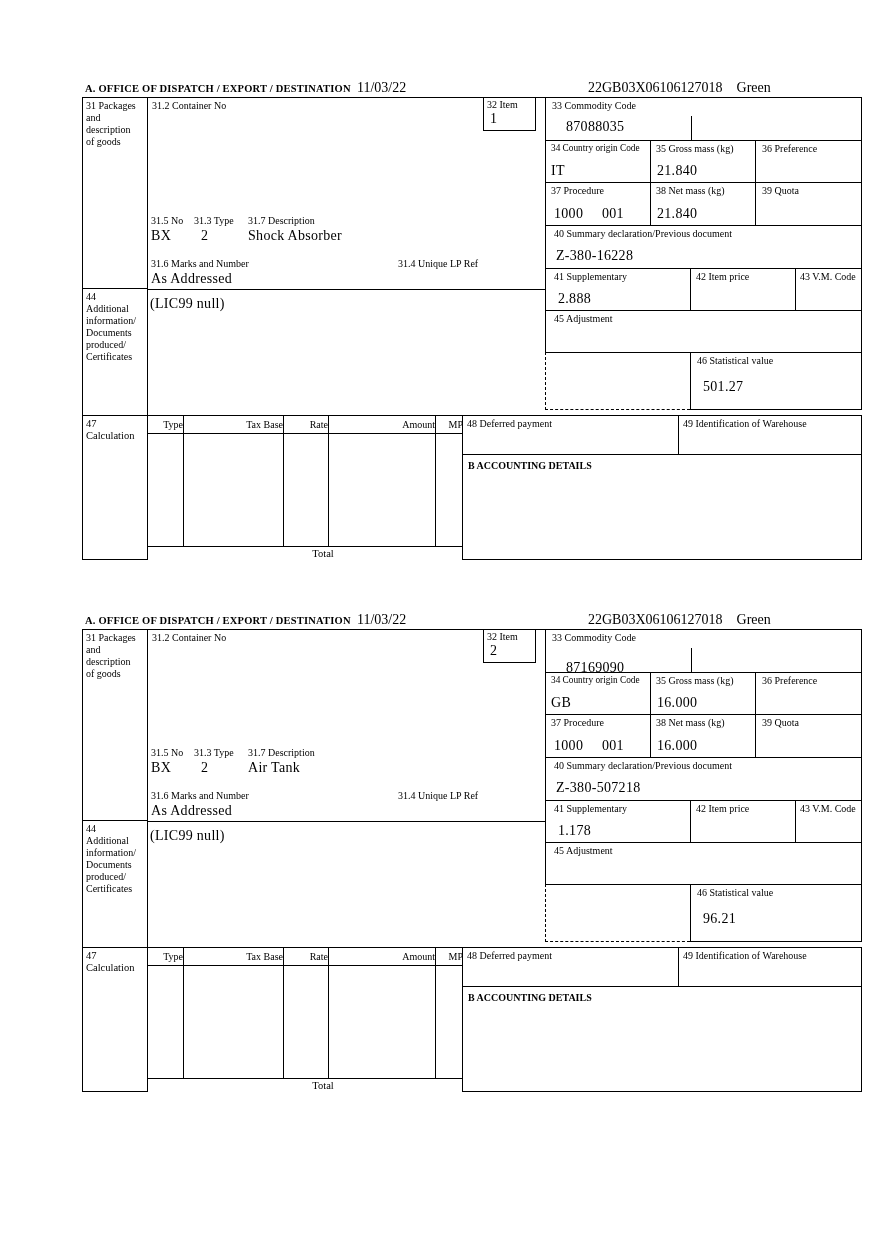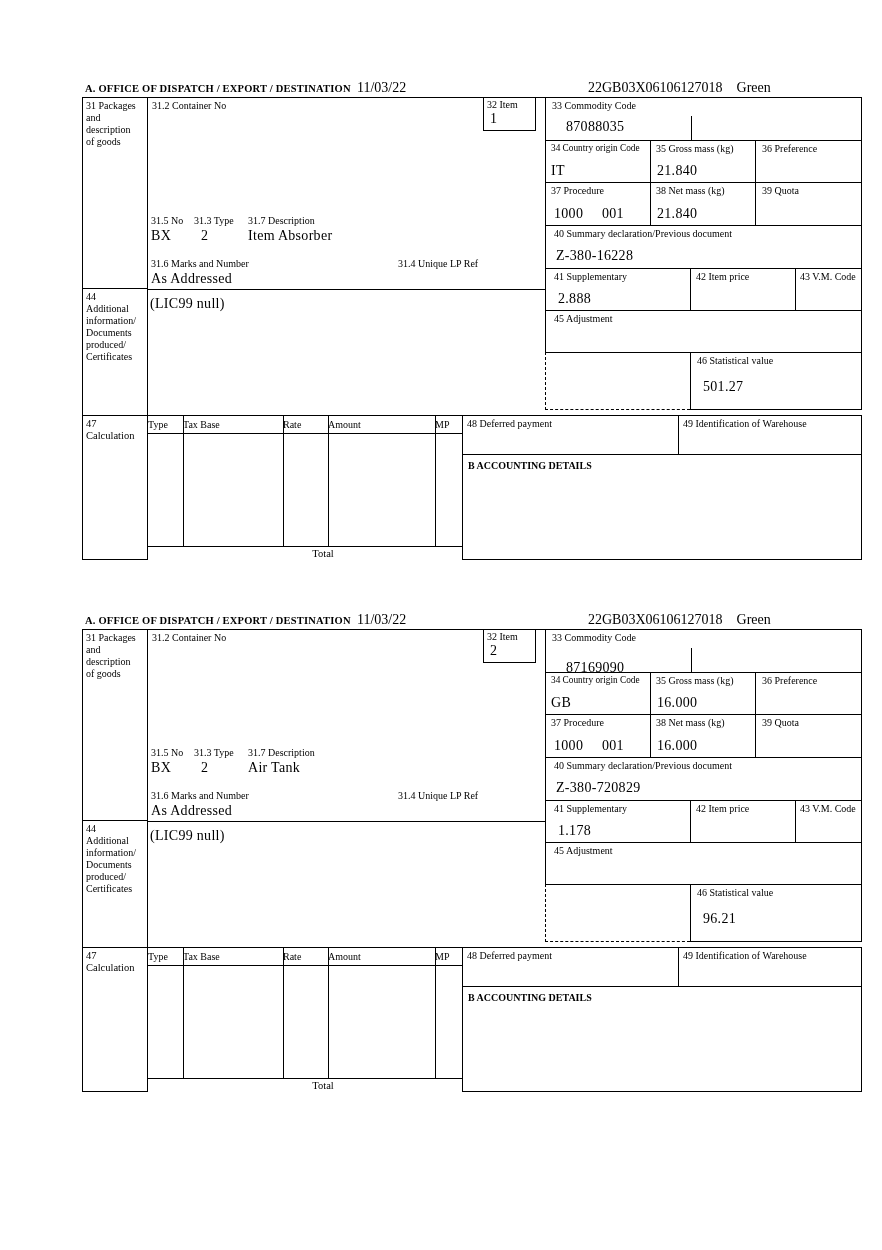--- a/index.html
+++ b/index.html
@@ -25,21 +25,21 @@
   .vl { position:absolute; font-size:14px; line-height:15px; letter-spacing:.3px; white-space:nowrap; }
   .llines { position:absolute; top:2px; left:3px; font-size:10px; line-height:12px; }
 
   .hdr { position:absolute; top:0; left:0; width:100%; height:16px; }
   .hdr .office { position:absolute; left:3px; top:3px; font-weight:bold; font-size:10.5px; letter-spacing:.2px; white-space:nowrap; }
   .hdr .date { position:absolute; left:275px; top:0; font-size:14px; }
   .hdr .mrn { position:absolute; left:506px; top:0; font-size:14px; white-space:nowrap; }
   .hdr .status { margin-left:14px; }
 
   .colline { position:absolute; width:0; border-left:1px solid #000; }
-  .th { position:absolute; top:0; height:17px; font-size:10px; line-height:17px; text-align:left; }
+  .th { position:absolute; top:0; height:17px; font-size:10px; line-height:17px; text-align:right; }
 </style>
 </head>
 <body>
 
 <div class="sheet">
 <section class="decl" style="top: 80px;">
 
   <div class="hdr">
     <span class="office">A.  OFFICE OF DISPATCH / EXPORT / DESTINATION</span>
     <span class="date">11/03/22</span>
@@ -75,21 +75,21 @@
     <span class="lb" style="left:4px;top:2px">31.2 Container No</span>
     <div class="bx bl br bb" style="left:335px;top:0;width:53px;height:33px">
       <span class="lb" style="left:3px;top:1px">32 Item</span>
       <span class="vl" style="left:6px;top:13px">1</span>
     </div>
     <span class="lb" style="left:3px;top:117px">31.5 No</span>
     <span class="lb" style="left:46px;top:117px">31.3 Type</span>
     <span class="lb" style="left:100px;top:117px">31.7 Description</span>
     <span class="vl" style="left:3px;top:130px">BX</span>
     <span class="vl" style="left:53px;top:130px">2</span>
-    <span class="vl" style="left:100px;top:130px">Item Absorber</span>
+    <span class="vl" style="left:100px;top:130px">Shock Absorber</span>
     <span class="lb" style="left:3px;top:160px">31.6 Marks and Number</span>
     <span class="lb" style="left:250px;top:160px">31.4 Unique LP Ref</span>
     <span class="vl" style="left:3px;top:173px">As Addressed</span>
     <div class="bx bt" style="left:0;top:191px;width:398px;height:0"></div>
     <span class="vl" style="left:2px;top:198px">(LIC99 null)</span>
   </div>
 
   <div class="bx bl bt br" style="left:463px;top:17px;width:317px;height:43px">
     <span class="lb" style="left:6px;top:2px">33 Commodity Code</span>
     <span class="vl" style="left:20px;top:21px">87088035</span>
@@ -253,21 +253,21 @@
   <div class="bx bl bt" style="left:568px;top:102px;width:105px;height:43px">
     <span class="lb" style="left:5px;top:2px">38 Net mass (kg)</span>
     <span class="vl" style="left:6px;top:23px">16.000</span>
   </div>
   <div class="bx bl bt br" style="left:673px;top:102px;width:107px;height:43px">
     <span class="lb" style="left:6px;top:2px">39 Quota</span>
   </div>
 
   <div class="bx bl bt br" style="left:463px;top:145px;width:317px;height:43px">
     <span class="lb" style="left:8px;top:2px">40 Summary declaration/Previous document</span>
-    <span class="vl" style="left:10px;top:22px">Z-380-720829</span>
+    <span class="vl" style="left:10px;top:22px">Z-380-507218</span>
   </div>
 
   <div class="bx bl bt" style="left:463px;top:188px;width:145px;height:42px">
     <span class="lb" style="left:8px;top:2px">41 Supplementary</span>
     <span class="vl" style="left:12px;top:22px">1.178</span>
   </div>
   <div class="bx bl bt" style="left:608px;top:188px;width:105px;height:42px">
     <span class="lb" style="left:5px;top:2px">42 Item price</span>
   </div>
   <div class="bx bl bt br" style="left:713px;top:188px;width:67px;height:42px">

